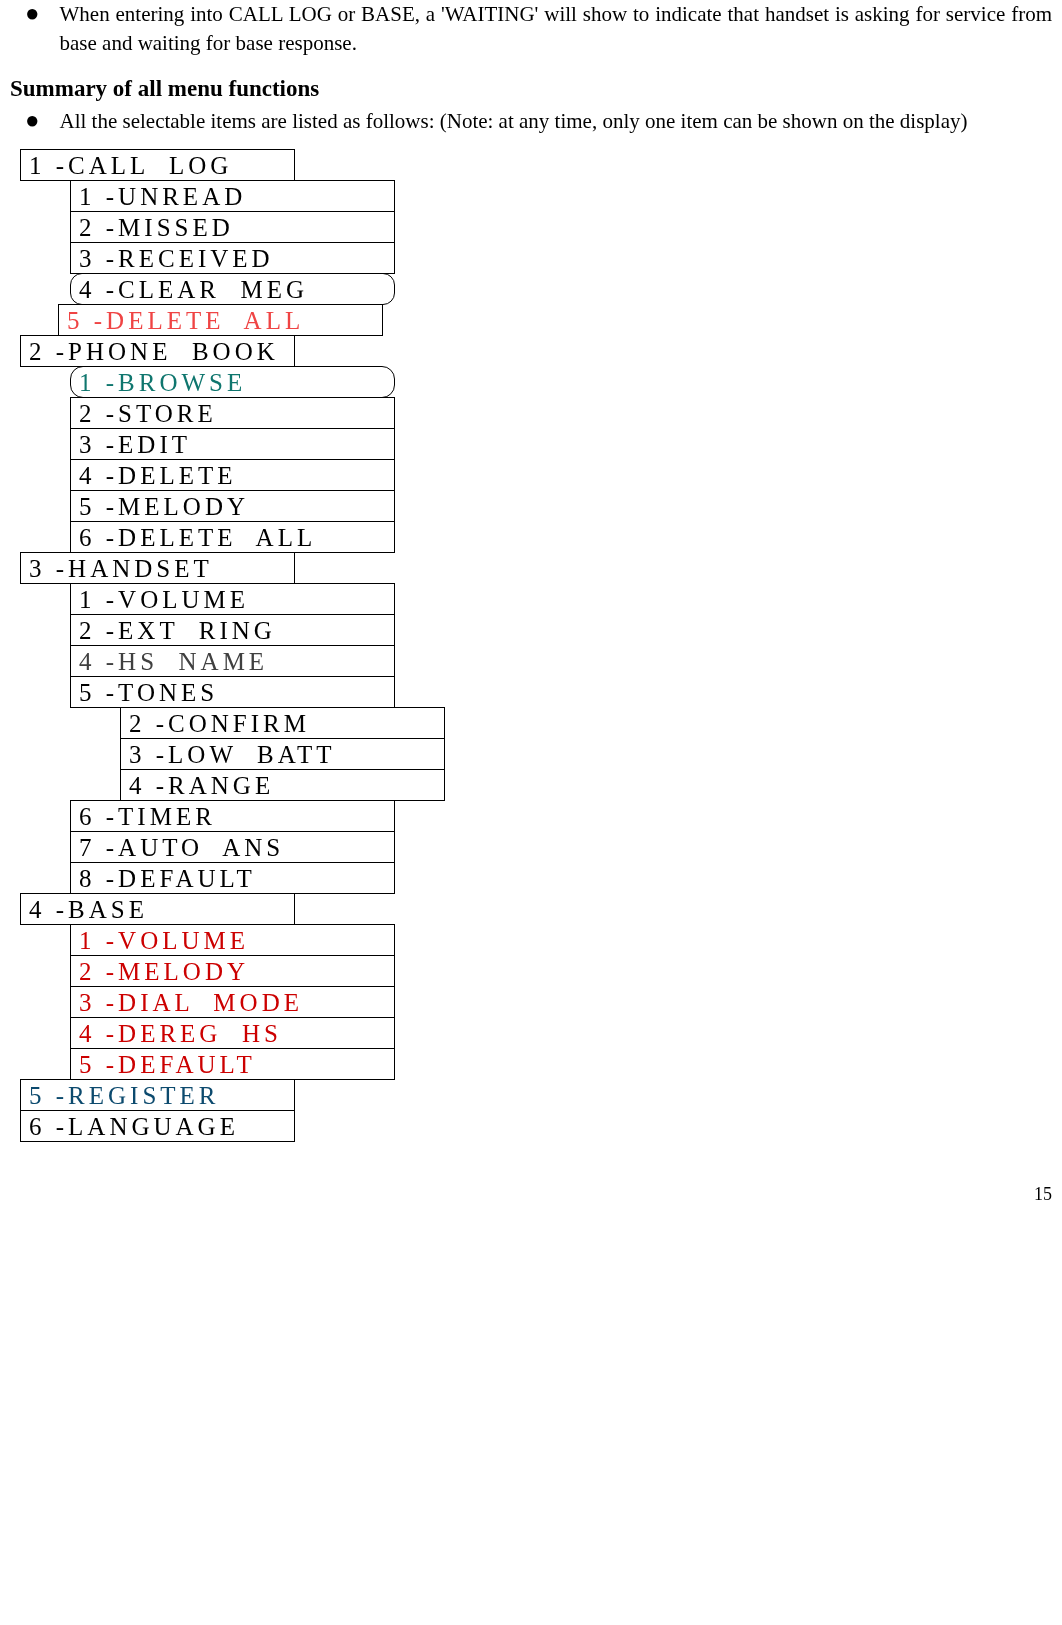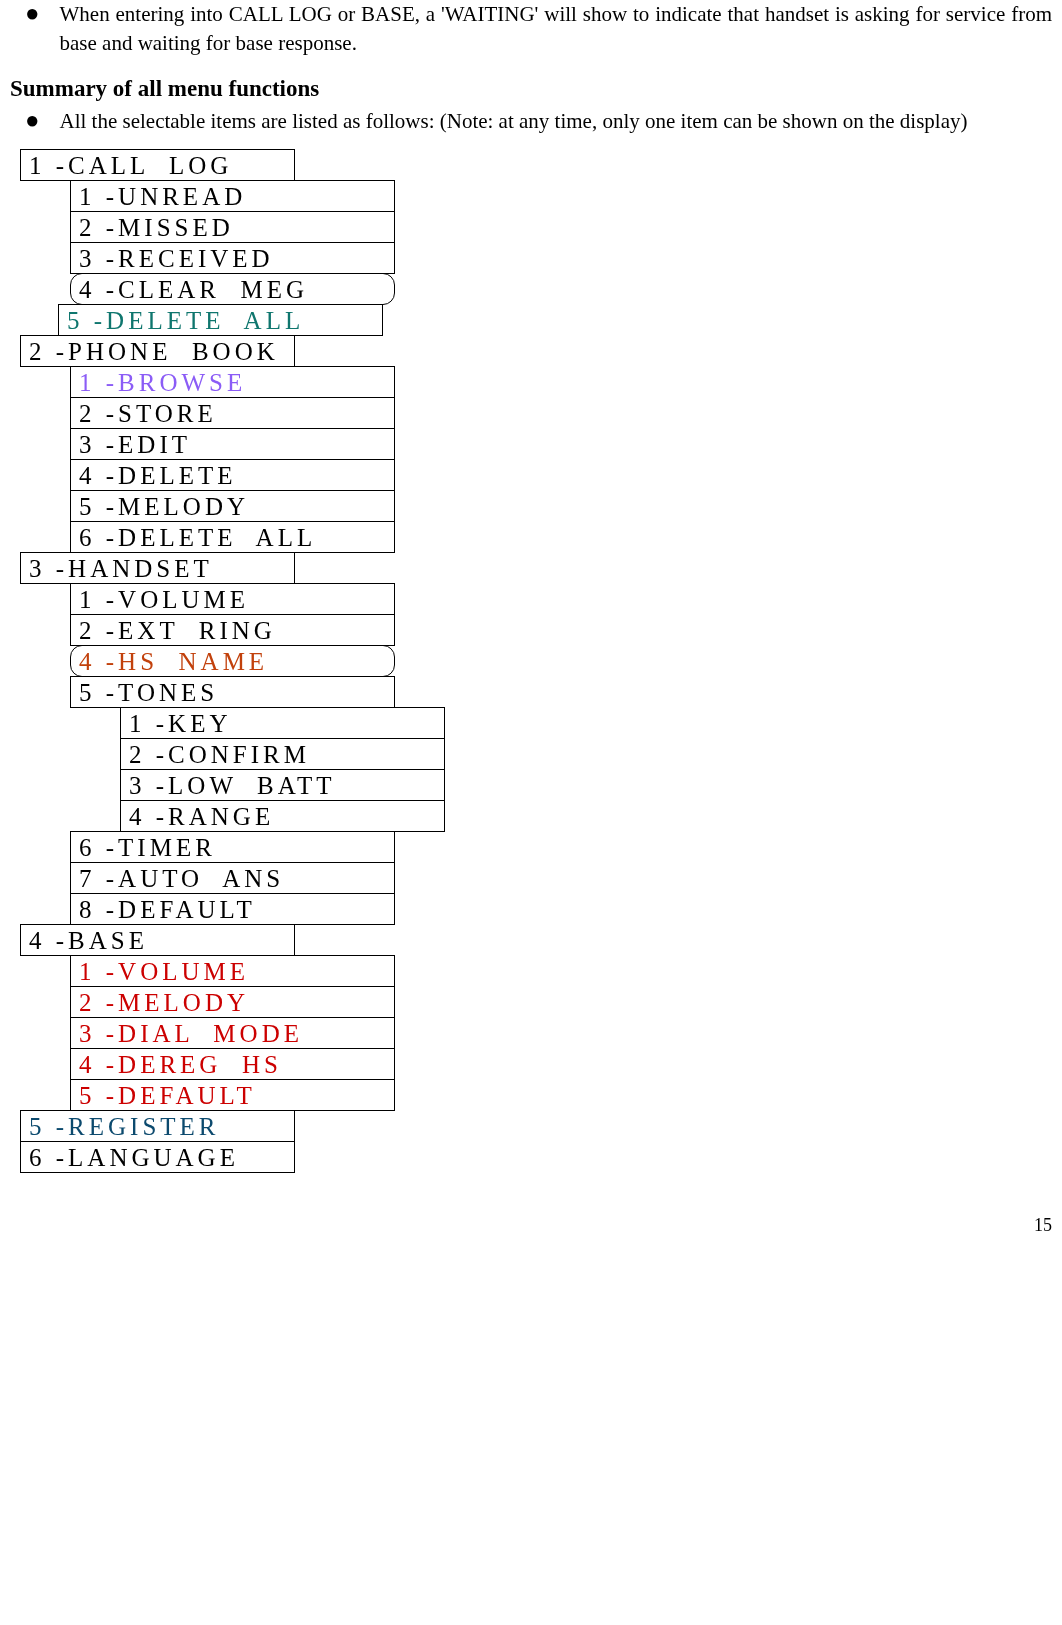--- a/index.html
+++ b/index.html
@@ -70,34 +70,33 @@
   <span class="bullet">●</span>
   <span class="bullet-text">All the selectable items are listed as follows: (Note: at any time, only one item can be shown on the display)</span>
 </div>
 
 <div class="menu-container" id="menu-container">
     <div class="cell root" style="color: black;">1 -CALL  LOG</div>
     <div class="cell sub1" style="color: black;">1 -UNREAD</div>
     <div class="cell sub1" style="color: black;">2 -MISSED</div>
     <div class="cell sub1" style="color: black;">3 -RECEIVED</div>
     <div class="cell sub1" style="color: black; border-radius: 12px;">4 -CLEAR  MEG</div>
-    <div class="cell sub1" style="color: #0f766e; margin-left: 48px;">5 -DELETE  ALL</div>
+    <div class="cell sub1" style="color: #ef4444; margin-left: 48px;">5 -DELETE  ALL</div>
     <div class="cell root" style="color: black;">2 -PHONE  BOOK</div>
-    <div class="cell sub1" style="color: #8b5cf6;">1 -BROWSE</div>
+    <div class="cell sub1" style="color: #0f766e; border-radius: 13px;">1 -BROWSE</div>
     <div class="cell sub1" style="color: black;">2 -STORE</div>
     <div class="cell sub1" style="color: black;">3 -EDIT</div>
     <div class="cell sub1" style="color: black;">4 -DELETE</div>
     <div class="cell sub1" style="color: black;">5 -MELODY</div>
     <div class="cell sub1" style="color: black;">6 -DELETE  ALL</div>
     <div class="cell root" style="color: black;">3 -HANDSET</div>
     <div class="cell sub1" style="color: black;">1 -VOLUME</div>
     <div class="cell sub1" style="color: black;">2 -EXT  RING</div>
-    <div class="cell sub1" style="color: #c2410c; border-radius: 12px;">4 -HS  NAME</div>
+    <div class="cell sub1" style="color: #404040;">4 -HS  NAME</div>
     <div class="cell sub1" style="color: black;">5 -TONES</div>
-    <div class="cell sub2" style="color: black;">1 -KEY</div>
     <div class="cell sub2" style="color: black;">2 -CONFIRM</div>
     <div class="cell sub2" style="color: black;">3 -LOW  BATT</div>
     <div class="cell sub2" style="color: black;">4 -RANGE</div>
     <div class="cell sub1" style="color: black;">6 -TIMER</div>
     <div class="cell sub1" style="color: black;">7 -AUTO  ANS</div>
     <div class="cell sub1" style="color: black;">8 -DEFAULT</div>
     <div class="cell root" style="color: black;">4 -BASE</div>
     <div class="cell sub1" style="color: rgb(204, 0, 0);">1 -VOLUME</div>
     <div class="cell sub1" style="color: rgb(204, 0, 0);">2 -MELODY</div>
     <div class="cell sub1" style="color: rgb(204, 0, 0);">3 -DIAL  MODE</div>

